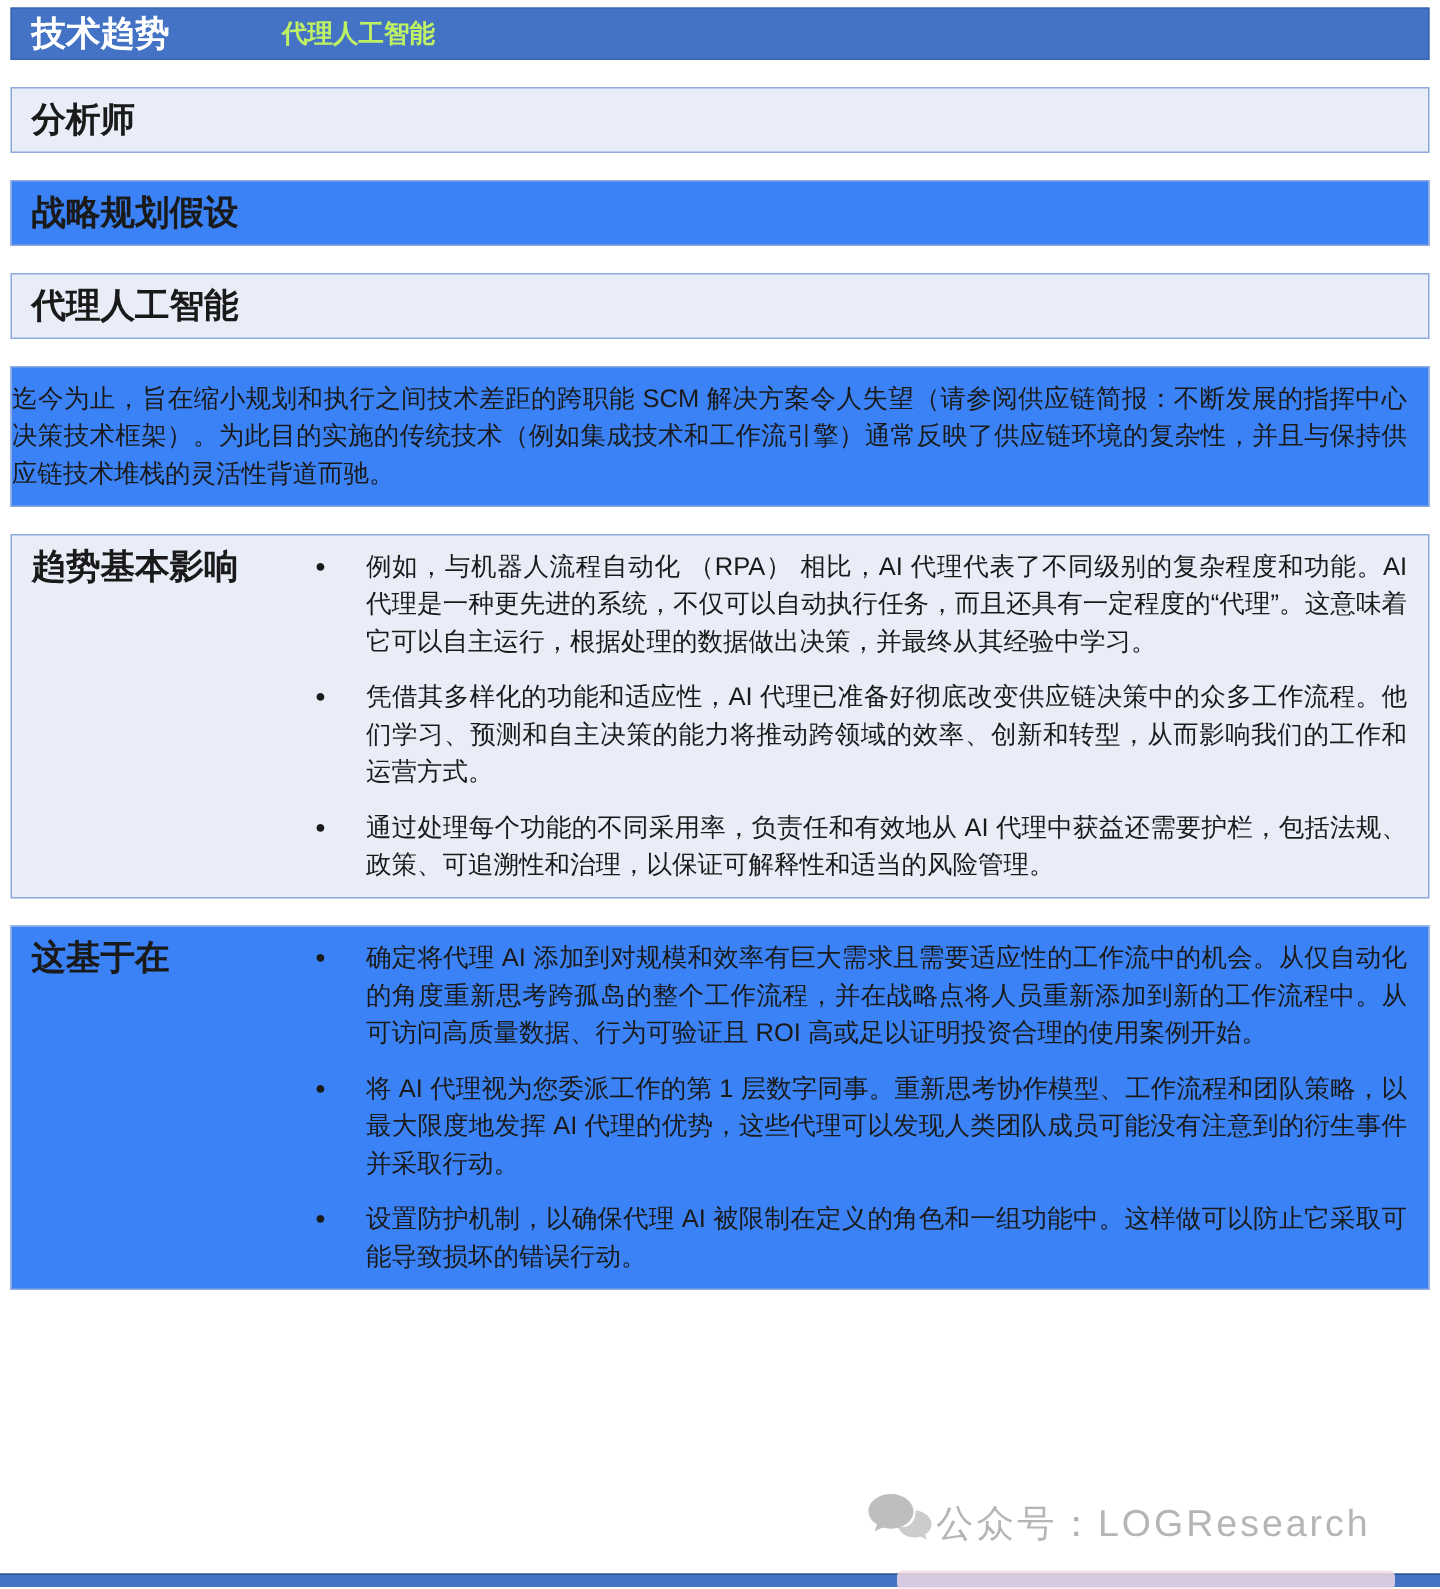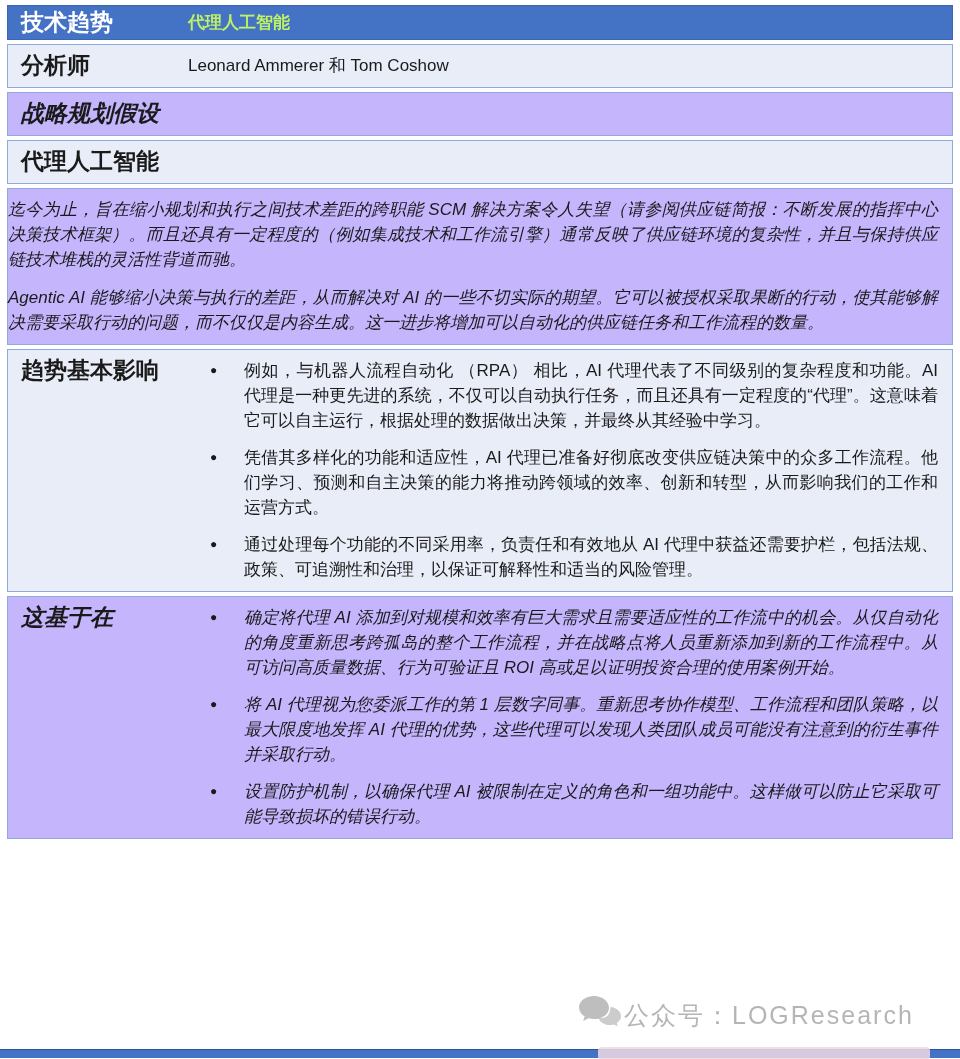--- a/index.html
+++ b/index.html
@@ -23,27 +23,27 @@
     height:35px;
     align-items:center;
     color:#ffffff;
     font-weight:bold;
     font-size:17.5px;
   }
   .t-header .label-col{color:#ffffff;}
   
   .t-row{
     display:flex;
-    margin-top:4px;
+    margin-top:18px;
     border:1px solid #8EA9DB;
     box-sizing:border-box;
     padding:8px 0 9px 0;
   }
   .t-row.alt{background:#E9EDF8;}
-  .t-row.plain{background:#c4b5fd;font-style:italic;}
+  .t-row.plain{background:#3b82f6;}
   .label-col{
     flex:0 0 180px;
     box-sizing:border-box;
     padding-left:13px;
     padding-right:6px;
     font-weight:bold;
     font-size:23px;
     line-height:25px;
   }
   .content-col{
@@ -103,37 +103,33 @@
 <div class="page">
   <div class="trend-table">
 
     <div class="t-header">
       <div class="label-col">技术趋势</div>
       <div class="content-col" style="font-weight:bold;color:#bef264;">代理人工智能</div>
     </div>
 
     <div class="t-row alt">
       <div class="label-col">分析师</div>
-      <div class="content-col">
-        <p>Leonard Ammerer 和 Tom Coshow</p>
-      </div>
     </div>
 
     <div class="t-row plain">
       <div class="label-col">战略规划假设</div>
     </div>
 
     <div class="t-row alt">
       <div class="label-col">代理人工智能</div>
     </div>
 
     <div class="t-row plain">
       <div class="content-col">
-        <p>迄今为止，旨在缩小规划和执行之间技术差距的跨职能 SCM 解决方案令人失望（请参阅供应链简报：不断发展的指挥中心决策技术框架）。而且还具有一定程度的（例如集成技术和工作流引擎）通常反映了供应链环境的复杂性，并且与保持供应链技术堆栈的灵活性背道而驰。</p>
-        <p>Agentic AI 能够缩小决策与执行的差距，从而解决对 AI 的一些不切实际的期望。它可以被授权采取果断的行动，使其能够解决需要采取行动的问题，而不仅仅是内容生成。这一进步将增加可以自动化的供应链任务和工作流程的数量。</p>
+        <p>迄今为止，旨在缩小规划和执行之间技术差距的跨职能 SCM 解决方案令人失望（请参阅供应链简报：不断发展的指挥中心决策技术框架）。为此目的实施的传统技术（例如集成技术和工作流引擎）通常反映了供应链环境的复杂性，并且与保持供应链技术堆栈的灵活性背道而驰。</p>
       </div>
     </div>
 
     <div class="t-row alt">
       <div class="label-col">趋势基本影响</div>
       <div class="content-col">
         <ul class="bullets">
           <li>
             <span class="bullet-marker">●</span>
             <span class="bullet-text">例如，与机器人流程自动化 （RPA） 相比，AI 代理代表了不同级别的复杂程度和功能。AI 代理是一种更先进的系统，不仅可以自动执行任务，而且还具有一定程度的“代理”。这意味着它可以自主运行，根据处理的数据做出决策，并最终从其经验中学习。</span>

